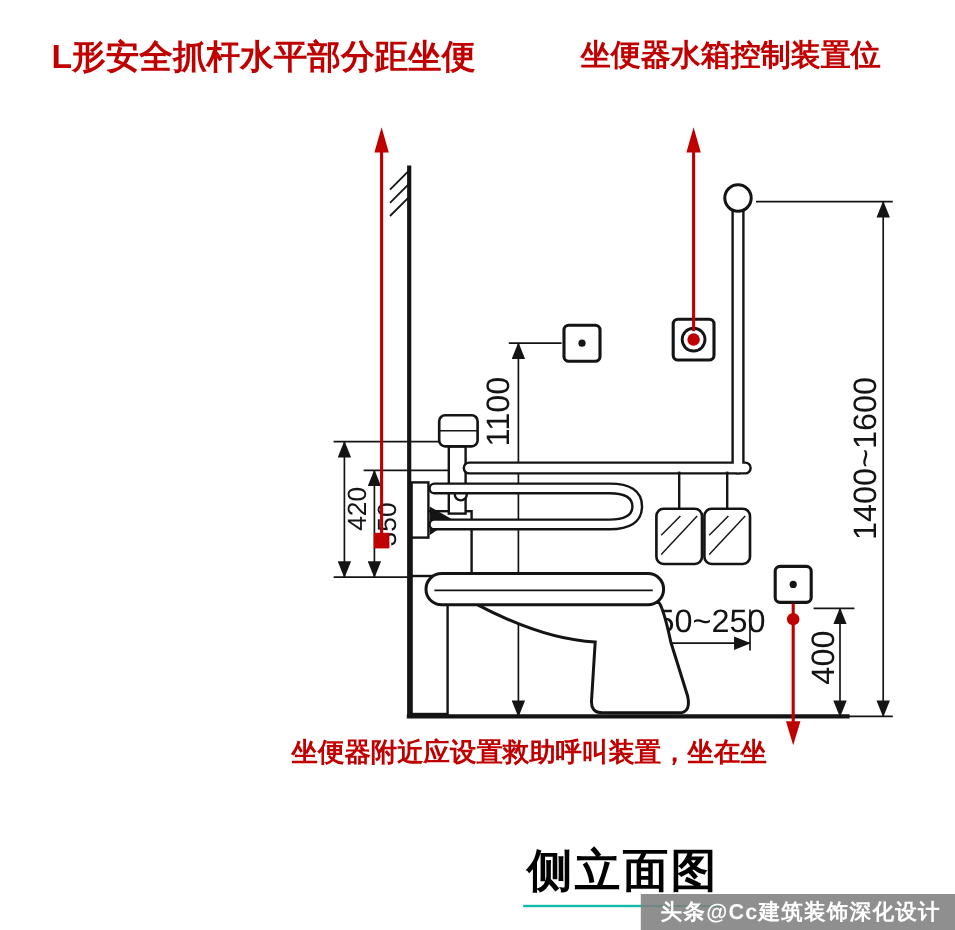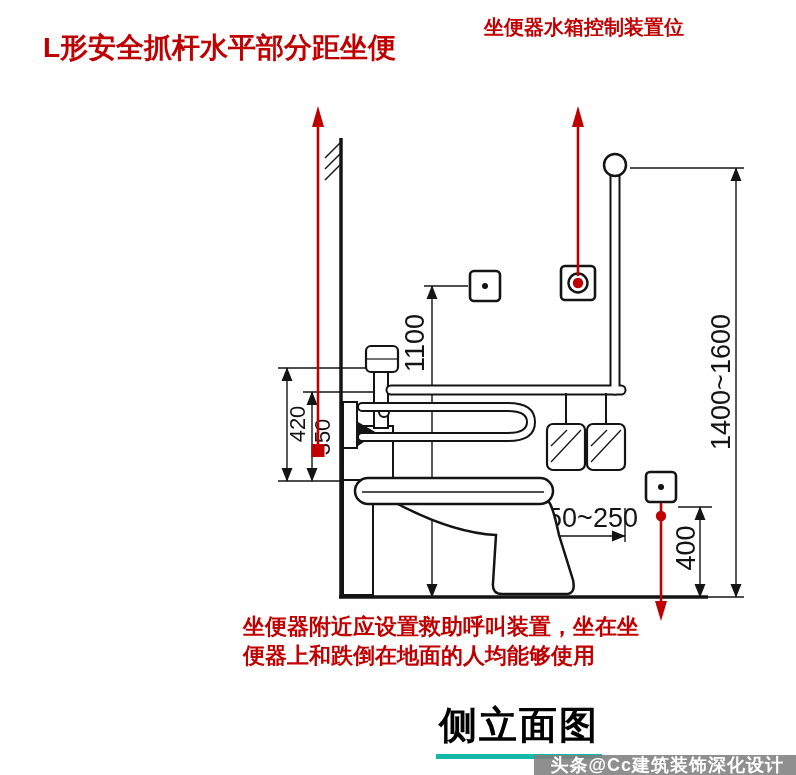--- a/index.html
+++ b/index.html
@@ -1,29 +1,29 @@
 <!DOCTYPE html>
 <html><head>
 <meta charset="utf-8">
 <style>
   html,body{margin:0;padding:0;background:#ffffff;}
   .page{position:relative;width:796px;height:775px;background:#ffffff;
         font-family:"Liberation Sans",sans-serif;overflow:hidden;}
   .drawing{position:absolute;left:0;top:0;}
   .note{position:absolute;color:#c00000;font-weight:600;line-height:1.32;white-space:nowrap;margin-left:30px;}
   .note-left{left:13px;top:30px;font-size:28px;}
-  .note-right{left:454px;top:14px;font-size:20px;}
+  .note-right{left:454px;top:30px;font-size:25px;}
   .note-bottom{left:213px;top:612px;font-size:22px;}
   .dim-sm{font:500 22px "Liberation Sans",sans-serif;fill:#141414;}
   .dim-lg{font:500 27px "Liberation Sans",sans-serif;fill:#141414;}
   .dimline line{stroke:#141414;stroke-width:1.4;fill:none;}
   .ol{stroke:#141414;fill:#ffffff;}
   .page-title{position:absolute;left:436px;top:700px;font-size:38px;font-weight:600;color:#000;
-        letter-spacing:2px;border-bottom:5px solid #14b8a6;padding:0 3px 3px 3px;white-space:nowrap;}
-  .watermark{position:absolute;right:0;bottom:0;height:20px;background:rgba(128,128,128,0.88);
+        letter-spacing:2px;border-bottom:2px solid #14b8a6;padding:0 3px 3px 3px;white-space:nowrap;}
+  .watermark{position:absolute;right:0;bottom:0;height:30px;background:rgba(128,128,128,0.88);
         color:#ffffff;font-size:18px;font-weight:600;display:flex;align-items:center;
         padding:0 12px 0 16px;letter-spacing:1px;white-space:nowrap;}
 </style>
 </head>
 <body>
 
 <div class="page">
 
   <svg class="drawing" width="796" height="775" viewBox="0 0 796 775">
     <defs>
@@ -155,21 +155,20 @@
   <div class="note note-left">
     <div>L形安全抓杆水平部分距坐便</div>
   </div>
 
   <div class="note note-right">
     <div>坐便器水箱控制装置位</div>
   </div>
 
   <div class="note note-bottom">
     <div>坐便器附近应设置救助呼叫装置，坐在坐</div>
-    <div>便器上和跌倒在地面的人均能够使用</div>
   </div>
 
   <div class="page-title">侧立面图</div>
 
   <div class="watermark">
     <span>头条@Cc建筑装饰深化设计</span>
   </div>
 
 </div>
 

